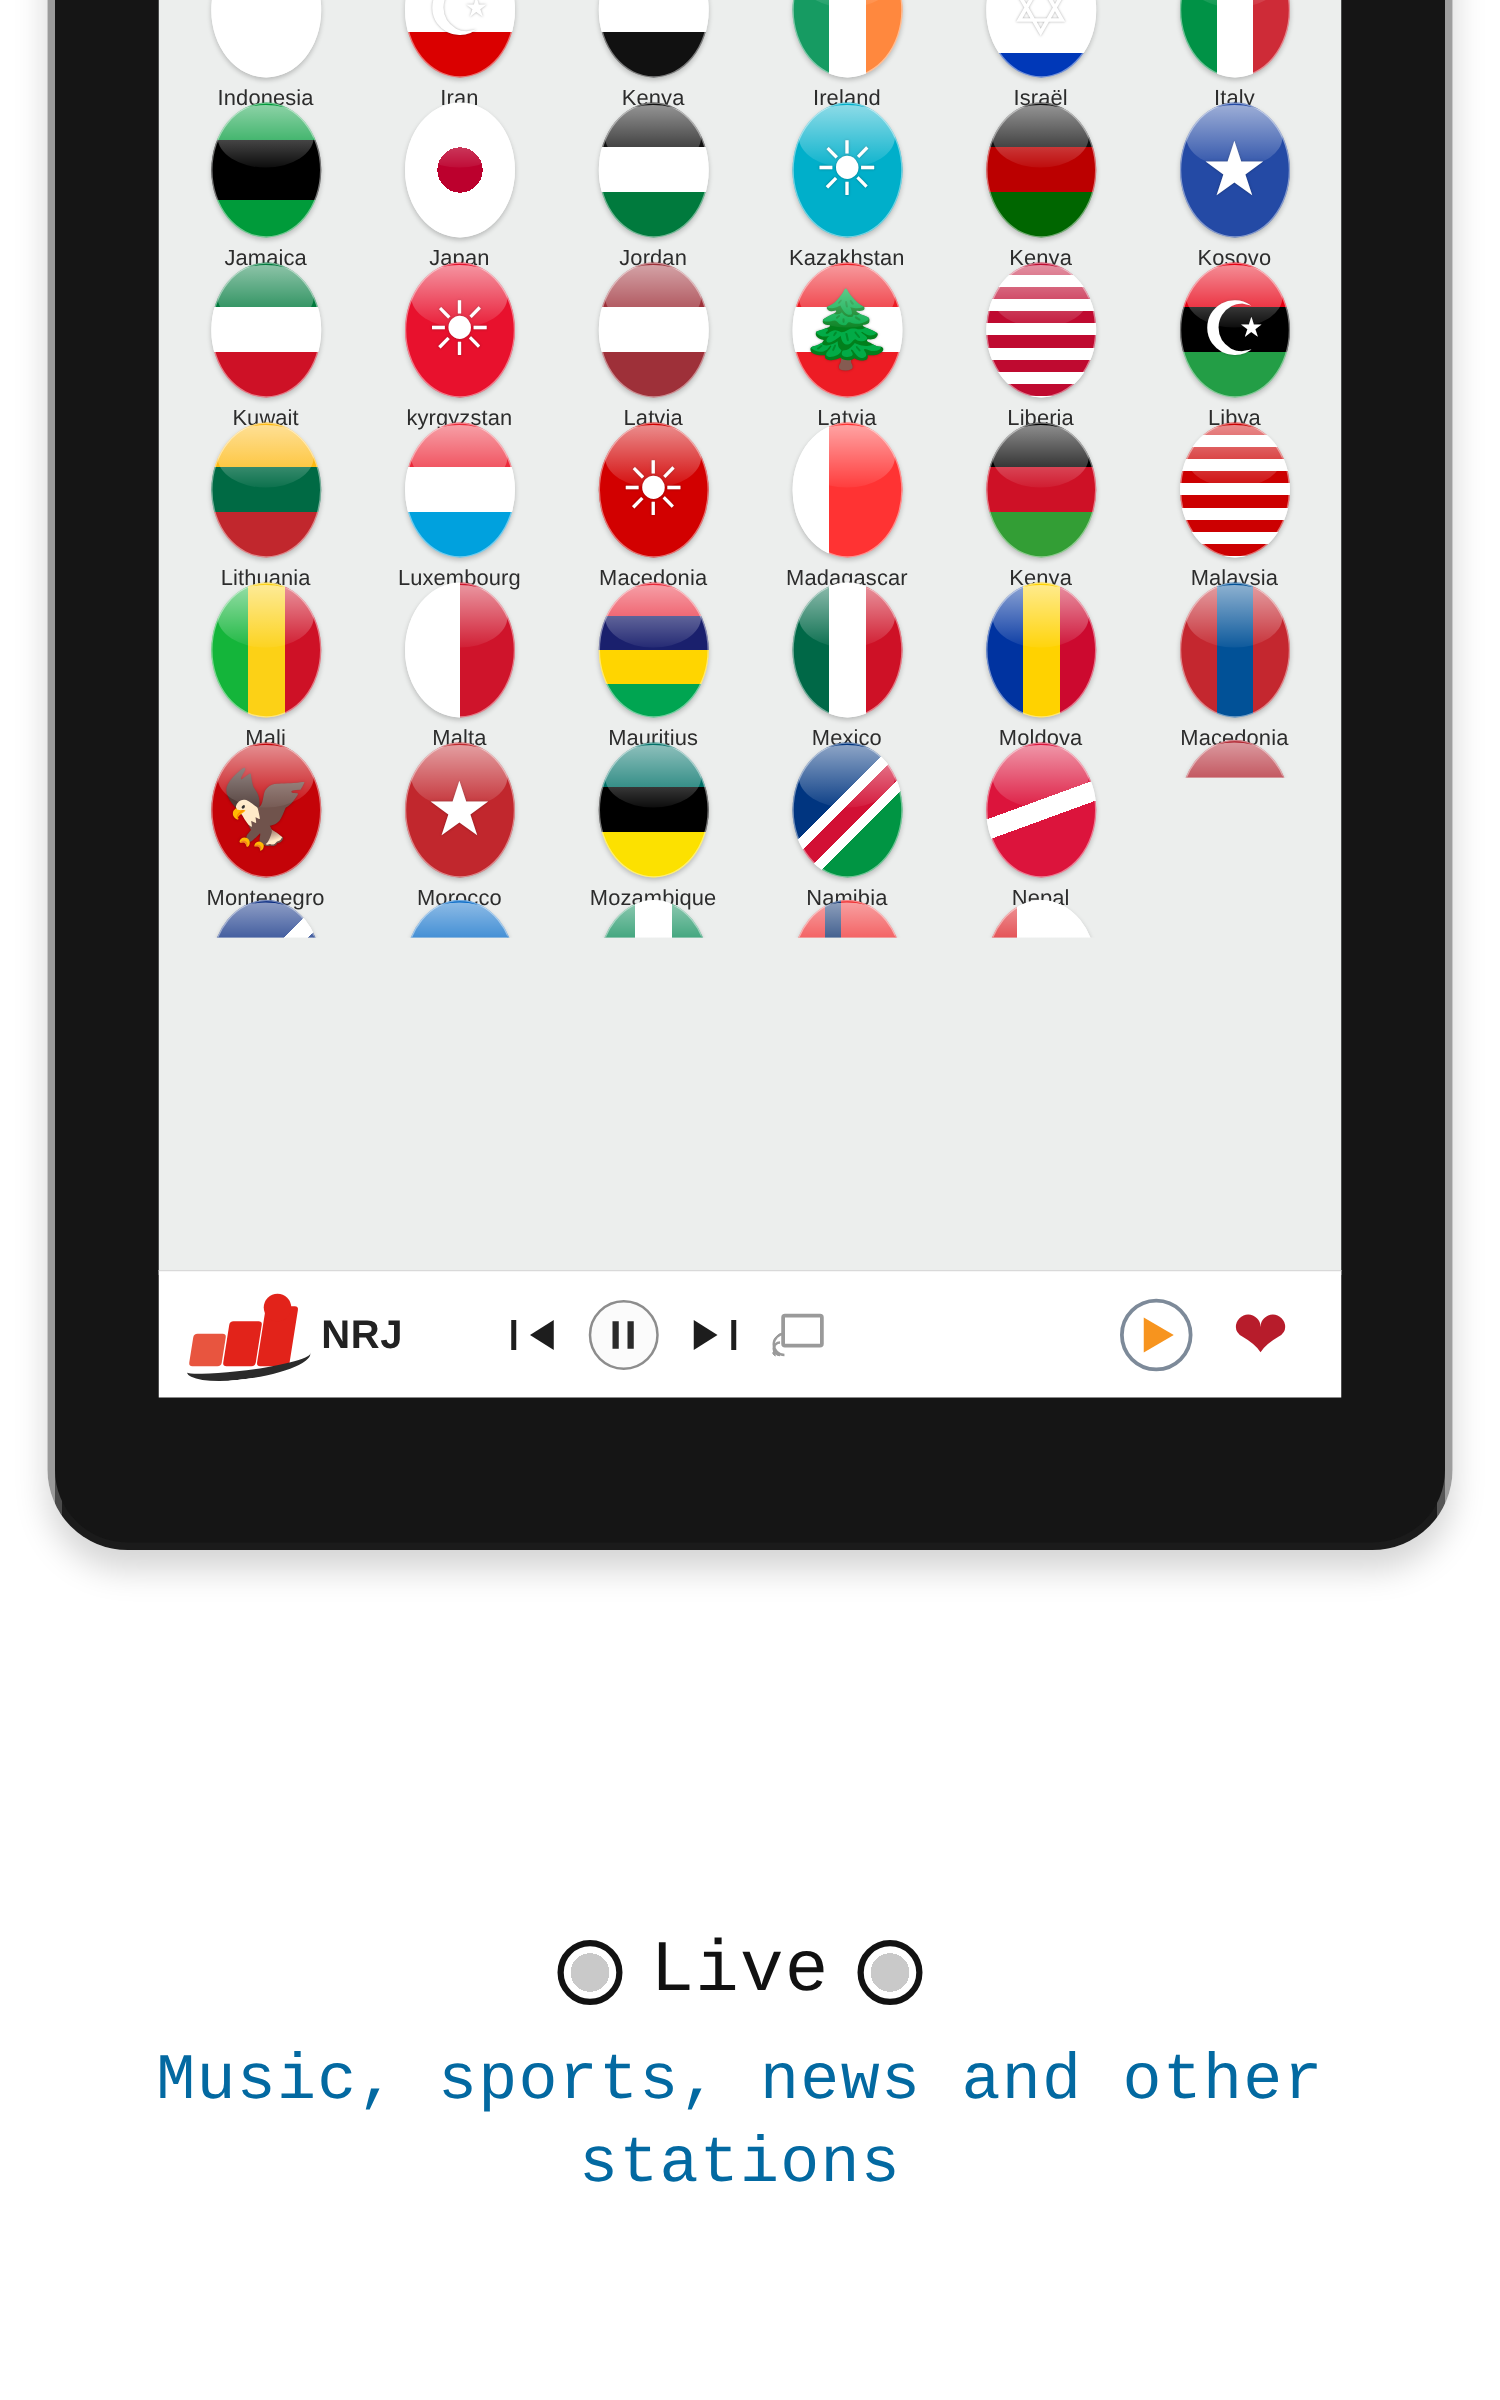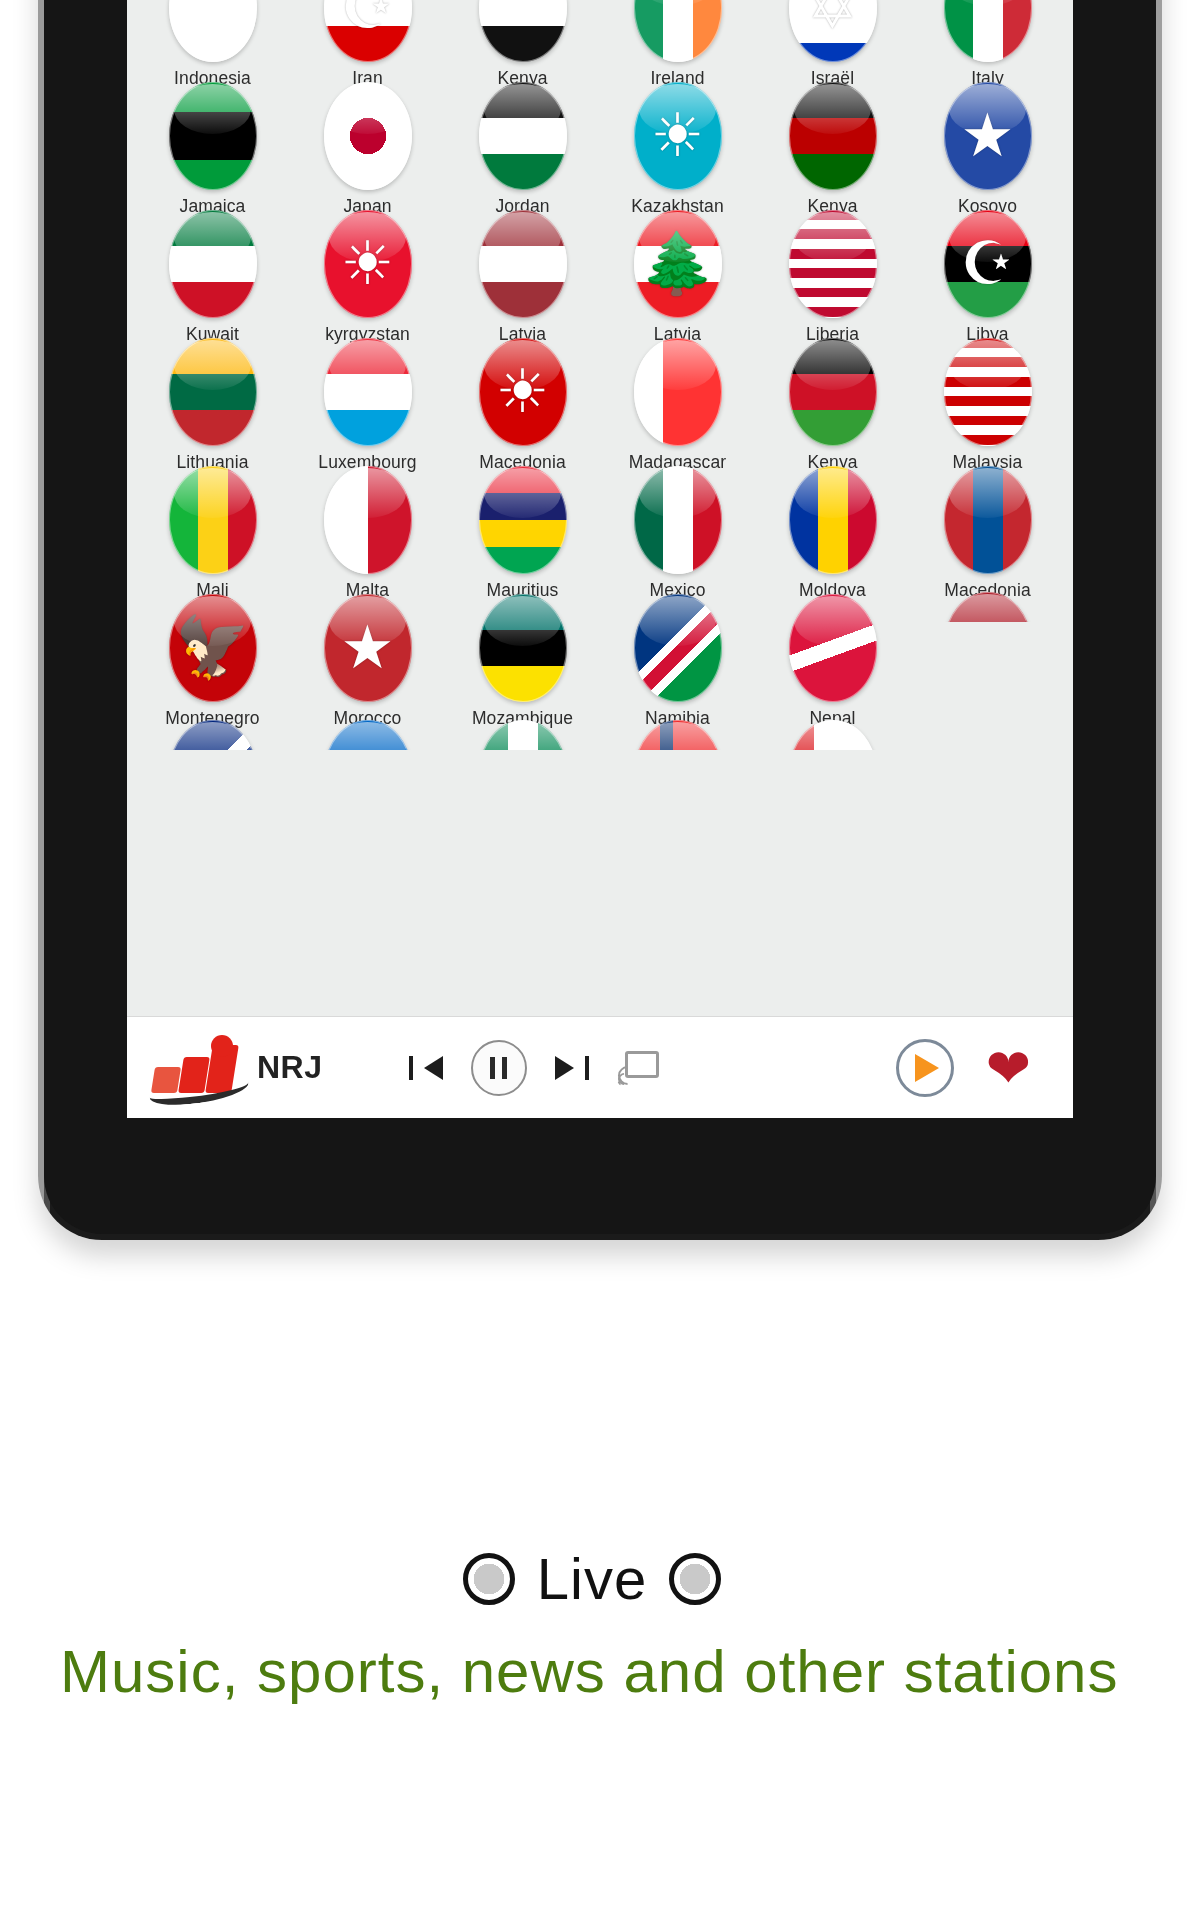--- a/index.html
+++ b/index.html
@@ -143,36 +143,36 @@
     width:58px;height:58px;border-radius:50%;border:3px solid #7d8a99;background:#fff;
     display:flex;align-items:center;justify-content:center;
   }
   .play-circle .tri { width:0;height:0;margin-left:5px;
     border-top:14px solid transparent;border-bottom:14px solid transparent;border-left:24px solid #f7941e; }
   .heart { font-size:54px; color:#b71c2b; line-height:1; }
 
   
   .caption {
     position:absolute; left:0; right:16px; top:1545px;
-    text-align:left;
-    font-family:Liberation Sans, sans-serif;
+    text-align:center;
+    font-family:Liberation Mono, monospace;
   }
   .cap-line1 {
     display:flex; align-items:center; justify-content:center; gap:22px;
     font-size:58px; color:#111; font-weight:500; letter-spacing:1px;
   }
   .ring {
     width:52px;height:52px;border-radius:50%;
     border:5px solid #121212;
     background: radial-gradient(circle at 50% 50%, #c9c9c9 0 52%, #ffffff 52% 72%, #c9c9c9 72% 100%);
     flex:0 0 auto;
   }
   .cap-line2 {
     margin-top:22px;
-    font-size:60px; line-height:1.28; color:#4d7c0f;
+    font-size:52px; line-height:1.28; color:#0369a1;
     letter-spacing:1px;
     padding:0 60px;
   }
 </style>
 </head>
 <body>
 
 <div id="root">
 
   <div class="device">

